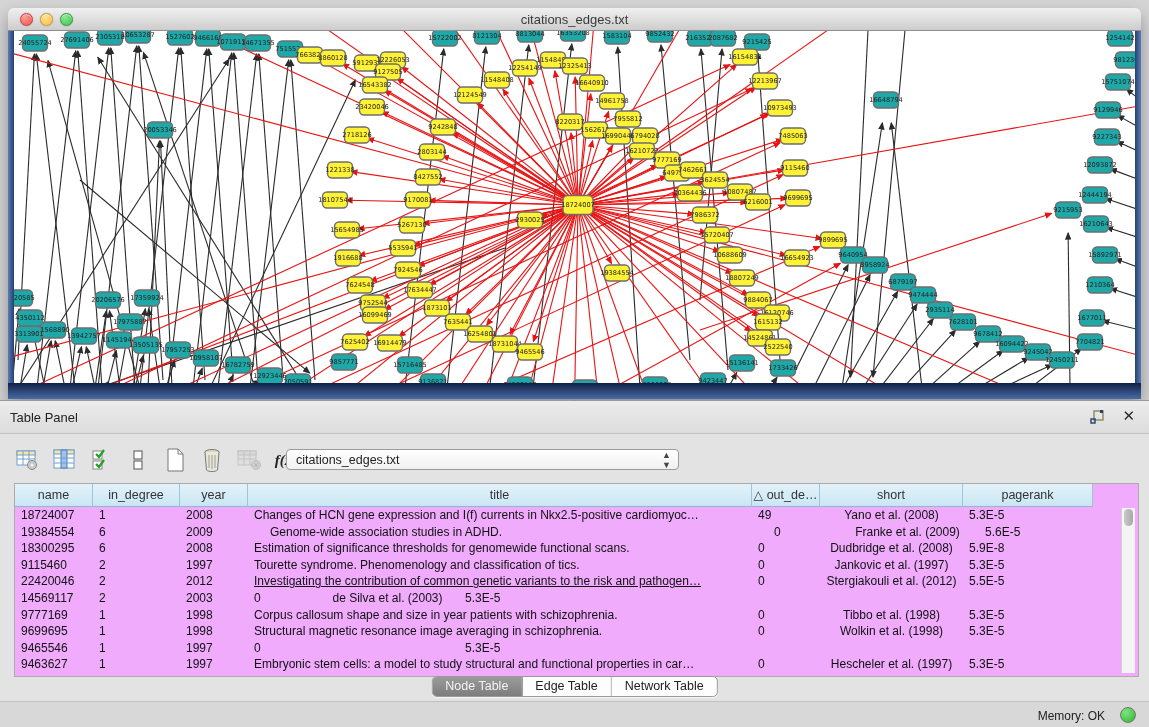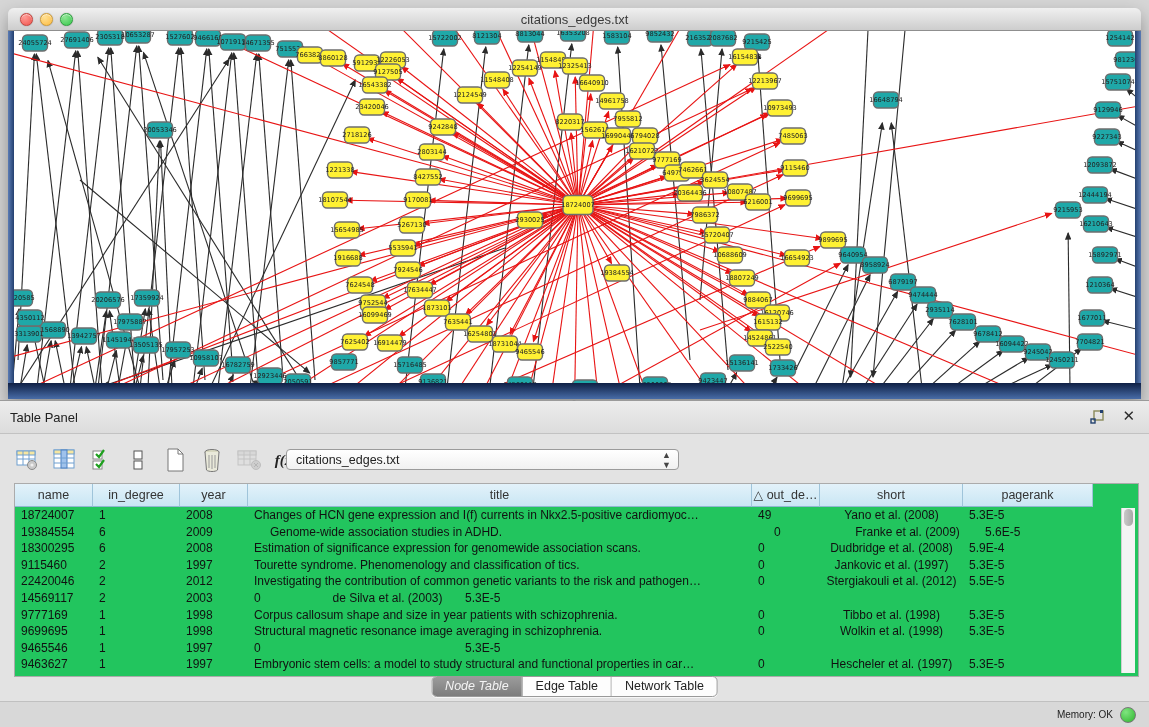--- a/index.html
+++ b/index.html
@@ -24,37 +24,37 @@
   .tp-header{position:absolute;left:0;top:0;right:0;height:32px;background:linear-gradient(#ececec,#dcdcdc);border-bottom:1px solid #c2c2c2;}
   .tp-title{position:absolute;left:10px;top:9px;font-size:13px;color:#222;}
   .tp-float{position:absolute;right:44px;top:8px;width:16px;height:16px;cursor:pointer;}
   .tp-close{position:absolute;right:14px;top:6px;font-size:15px;font-weight:bold;color:#2c2c2c;cursor:pointer;}
   .toolbar{position:absolute;left:14px;top:42px;height:34px;display:flex;align-items:center;gap:11px;}
   .tbtn{width:26px;height:26px;display:flex;align-items:center;justify-content:center;cursor:pointer;}
   .fx{font-family:"Liberation Serif","DejaVu Serif",serif;font-style:italic;font-weight:bold;font-size:15px;color:#222;}
   .combo{position:absolute;left:286px;top:48px;width:393px;height:21px;background:linear-gradient(#ffffff,#f1f1f1);
          border:1px solid #9b9b9b;border-radius:4px;font-size:12.5px;color:#222;line-height:20px;padding-left:9px;box-sizing:border-box;cursor:pointer;}
   .combo .arrows{position:absolute;right:7px;top:0;font-size:9px;line-height:10px;color:#444;}
-  .tablewrap{position:absolute;left:14px;top:82px;width:1123px;height:192px;background:#22c55e;border:1px solid #ababab;overflow:hidden;}
+  .tablewrap{position:absolute;left:14px;top:82px;width:1123px;height:192px;background:#f0abfc;border:1px solid #ababab;overflow:hidden;}
   .thead{position:absolute;left:0;top:0;height:23px;display:flex;}
   .th{box-sizing:border-box;background:linear-gradient(#e3f2fa,#c9e6f4);border-right:1px solid #9fc4da;border-bottom:1px solid #8fb8d0;
       font-size:12.5px;color:#333;text-align:center;line-height:22px;overflow:hidden;white-space:nowrap;cursor:pointer;}
   .tbody{position:absolute;left:0;top:23px;right:0;bottom:0;}
   .tr{display:flex;height:16.6px;}
   .td{box-sizing:border-box;font-size:12px;color:#111;line-height:16.5px;white-space:nowrap;overflow:hidden;padding-left:6px;}
   .td.center{text-align:center;padding-left:0;}
   .vscroll{position:absolute;right:3px;top:24px;width:13px;height:165px;background:#f4f4f4;border-left:1px solid #d0d0d0;}
   .vthumb{position:absolute;left:2px;top:1px;width:9px;height:17px;background:linear-gradient(90deg,#c9c9c9,#a8a8a8);border-radius:5px;cursor:pointer;}
   .tabs{position:absolute;left:50%;transform:translateX(-50%);top:275px;display:flex;border:1px solid #9a9a9a;border-radius:5px;overflow:hidden;
         background:#fdfdfd;box-shadow:0 1px 0 rgba(255,255,255,.7);}
   .tab{padding:2px 13px;font-size:12.5px;color:#222;line-height:15px;cursor:pointer;border-right:1px solid #b5b5b5;}
-  .tab.sel{background:linear-gradient(#9b9b9b,#7d7d7d);color:#f4f4f4;border-right:1px solid #8a8a8a;font-style:italic;}
+  .tab.sel{background:linear-gradient(#9b9b9b,#7d7d7d);color:#f4f4f4;border-right:1px solid #8a8a8a;}
   .tab:last-child{border-right:none;}
   .statusbar{position:absolute;left:0;bottom:0;right:0;height:26px;background:#d8d8d8;border-top:1px solid #c0c0c0;}
-  .memory{position:absolute;right:36px;top:7px;font-size:10px;color:#222;}
+  .memory{position:absolute;right:44px;top:7px;font-size:12px;color:#222;}
   .memdot{position:absolute;right:13px;top:5px;width:14px;height:14px;border-radius:50%;
           background:radial-gradient(circle at 35% 30%,#7fe57f,#2fb52f);border:1px solid #777;}
   
   .mini{display:block;}
 </style>
 </head>
 <body>
 
 <div class="window">
   <div class="frame-left"></div>
@@ -649,39 +649,39 @@
           <div class="td" style="width: 68px;">2009</div>
           <div class="td" style="width: 504px; margin-left: 16px;">Genome-wide association studies in ADHD.</div>
           <div class="td" style="width: 68px;">0</div>
           <div class="td center" style="width: 143px;">Franke et al. (2009)</div>
           <div class="td" style="width: 130px;">5.6E-5</div>
         </div>
         <div class="tr">
           <div class="td" style="width: 78px;">18300295</div>
           <div class="td" style="width: 87px;">6</div>
           <div class="td" style="width: 68px;">2008</div>
-          <div class="td" style="width: 504px;">Estimation of significance expression for genomewide association scans.</div>
+          <div class="td" style="width: 504px;">Estimation of significance thresholds for genomewide functional scans.</div>
           <div class="td" style="width: 68px;">0</div>
           <div class="td center" style="width: 143px;">Dudbridge et al. (2008)</div>
-          <div class="td" style="width: 130px;">5.9E-4</div>
+          <div class="td" style="width: 130px;">5.9E-8</div>
         </div>
         <div class="tr">
           <div class="td" style="width: 78px;">9115460</div>
           <div class="td" style="width: 87px;">2</div>
           <div class="td" style="width: 68px;">1997</div>
           <div class="td" style="width: 504px;">Tourette syndrome. Phenomenology and classification of tics.</div>
           <div class="td" style="width: 68px;">0</div>
           <div class="td center" style="width: 143px;">Jankovic et al. (1997)</div>
           <div class="td" style="width: 130px;">5.3E-5</div>
         </div>
         <div class="tr">
           <div class="td" style="width: 78px;">22420046</div>
           <div class="td" style="width: 87px;">2</div>
           <div class="td" style="width: 68px;">2012</div>
-          <div class="td" style="width: 504px;">Investigating the contribution of common genetic variants to the risk and pathogen…</div>
+          <div class="td" style="width: 504px; text-decoration: underline;">Investigating the contribution of common genetic variants to the risk and pathogen…</div>
           <div class="td" style="width: 68px;">0</div>
           <div class="td center" style="width: 143px;">Stergiakouli et al. (2012)</div>
           <div class="td" style="width: 130px;">5.5E-5</div>
         </div>
         <div class="tr">
           <div class="td" style="width: 78px;">14569117</div>
           <div class="td" style="width: 87px;">2</div>
           <div class="td" style="width: 68px;">2003</div>
           <div class="td" style="width: 68px;">0</div>
           <div class="td center" style="width: 143px;">de Silva et al. (2003)</div>

